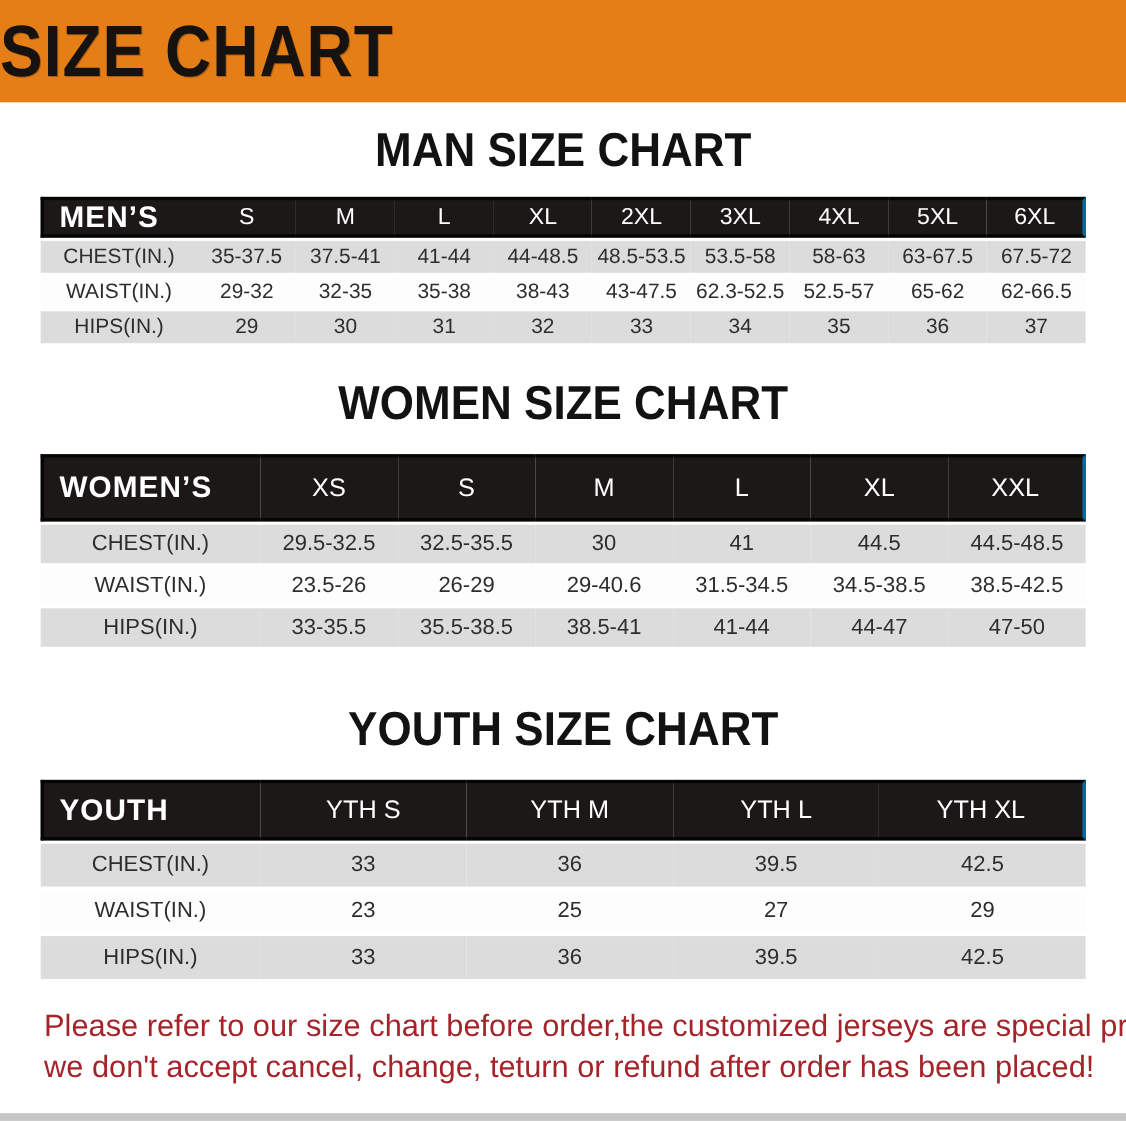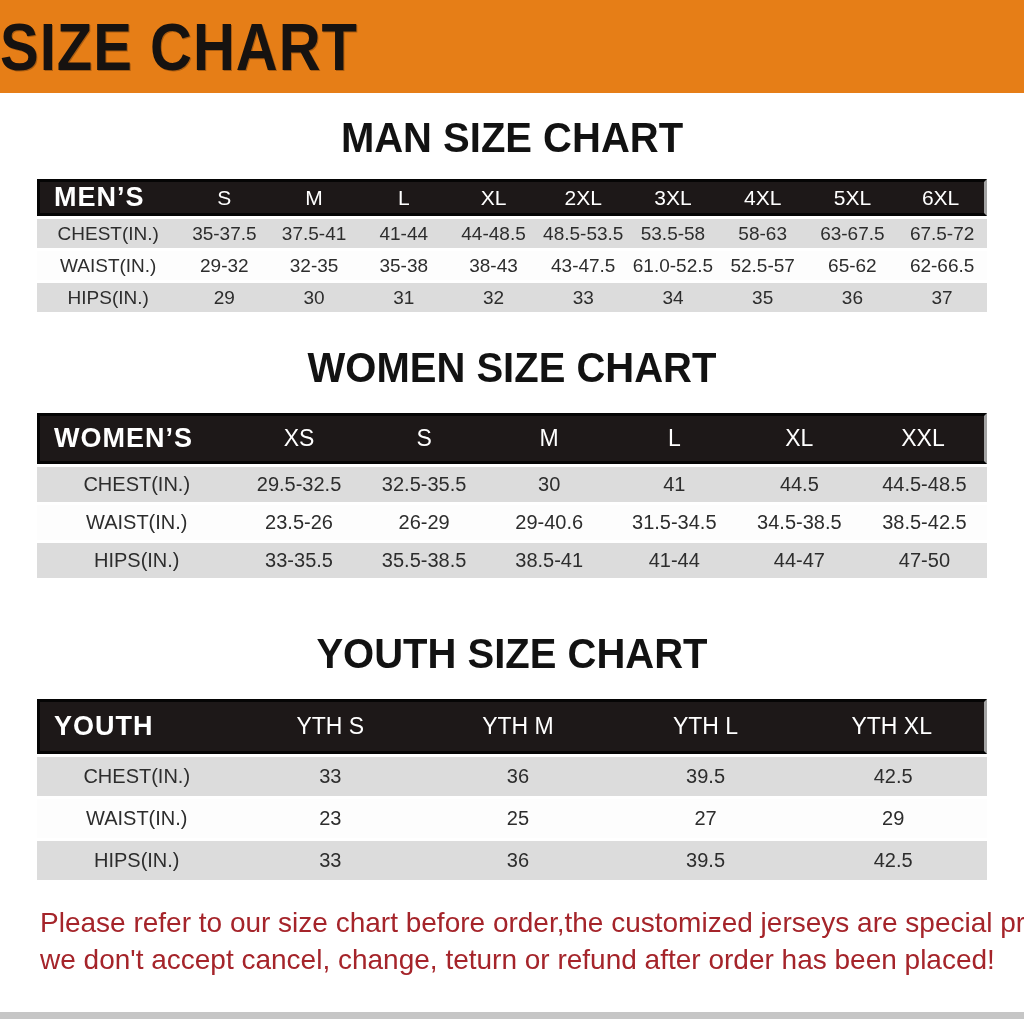--- a/index.html
+++ b/index.html
@@ -66,24 +66,24 @@
     overflow: hidden;
     white-space: nowrap;
   }
   thead th:first-child {
     border-left: 3px solid #050505;
     font-weight: bold;
     text-align: left;
     padding-left: 14px;
     letter-spacing: 1px;
   }
-  thead th:last-child { border-right: 3px solid #a3a3a3; }
+  thead th:last-child { border-right: 3px solid #0369a1; }
 
   .table-men   thead th { height: 30px; font-size: 21px; }
-  .table-women thead th { height: 51px; font-size: 23px; }
+  .table-women thead th { height: 61px; font-size: 23px; }
   .table-youth thead th { height: 55px; font-size: 23px; }
   .table-men   thead th:first-child { font-size: 27px; }
   .table-women thead th:first-child { font-size: 27px; }
   .table-youth thead th:first-child { font-size: 27px; }
 
   .table-men   th:first-child, .table-men   td:first-child { width: 15%; }
   .table-women th:first-child, .table-women td:first-child { width: 21%; }
   .table-youth th:first-child, .table-youth td:first-child { width: 21%; }
 
   tbody td {
@@ -153,21 +153,21 @@
           <td>63-67.5</td>
           <td>67.5-72</td>
         </tr>
         <tr>
           <td>WAIST(IN.)</td>
           <td>29-32</td>
           <td>32-35</td>
           <td>35-38</td>
           <td>38-43</td>
           <td>43-47.5</td>
-          <td>61.0-52.5</td>
+          <td>62.3-52.5</td>
           <td>52.5-57</td>
           <td>65-62</td>
           <td>62-66.5</td>
         </tr>
         <tr>
           <td>HIPS(IN.)</td>
           <td>29</td>
           <td>30</td>
           <td>31</td>
           <td>32</td>

